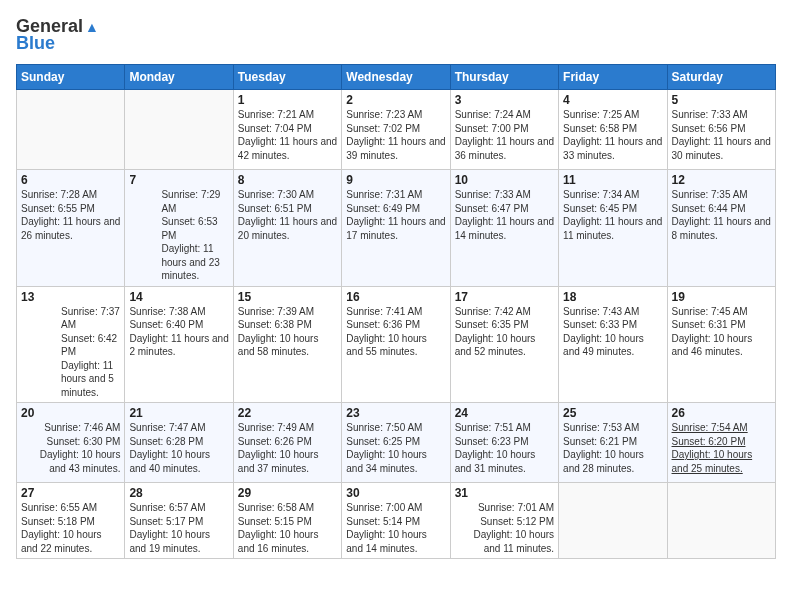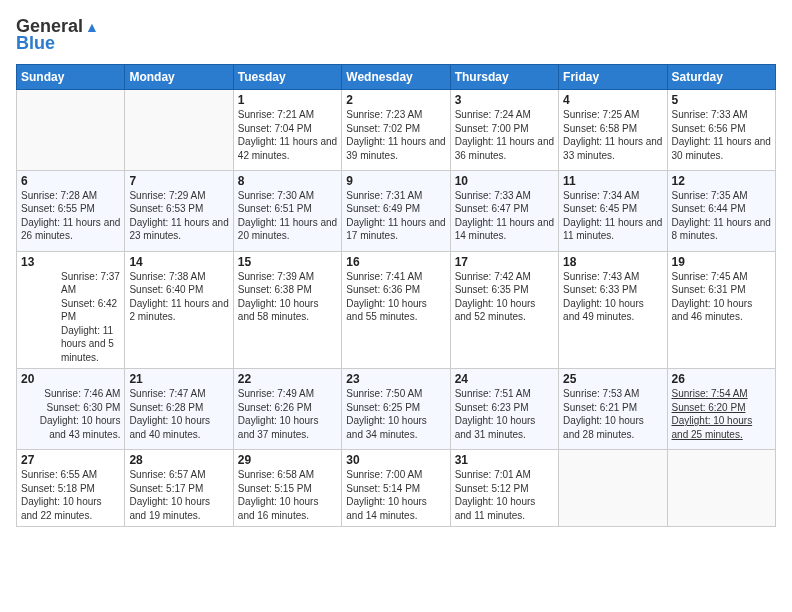--- a/index.html
+++ b/index.html
@@ -150,21 +150,21 @@
         </tr>
         <tr>
           <td>
             <div class="cell-day">6</div>
             <div class="cell-info" style="white-space: pre-line;">Sunrise: 7:28 AM
 Sunset: 6:55 PM
 Daylight: 11 hours and 26 minutes.</div>
           </td>
           <td>
             <div class="cell-day">7</div>
-            <div class="cell-info" style="white-space: pre-line;">Sunrise: 7:29 AM
+            <div class="cell-info" style="white-space: pre-line; margin-left: 32px;">Sunrise: 7:29 AM
 Sunset: 6:53 PM
 Daylight: 11 hours and 23 minutes.</div>
           </td>
           <td>
             <div class="cell-day">8</div>
             <div class="cell-info" style="white-space: pre-line;">Sunrise: 7:30 AM
 Sunset: 6:51 PM
 Daylight: 11 hours and 20 minutes.</div>
           </td>
           <td>
@@ -300,21 +300,21 @@
 Daylight: 10 hours and 16 minutes.</div>
           </td>
           <td>
             <div class="cell-day">30</div>
             <div class="cell-info" style="white-space: pre-line;">Sunrise: 7:00 AM
 Sunset: 5:14 PM
 Daylight: 10 hours and 14 minutes.</div>
           </td>
           <td>
             <div class="cell-day">31</div>
-            <div class="cell-info" style="white-space: pre-line;">Sunrise: 7:01 AM
+            <div class="cell-info" style="white-space: pre-line; text-align: right;">Sunrise: 7:01 AM
 Sunset: 5:12 PM
 Daylight: 10 hours and 11 minutes.</div>
           </td>
           <td class="empty-cell"></td>
           <td class="empty-cell"></td>
         </tr>
       </tbody>
   </table>
 </div>
 

